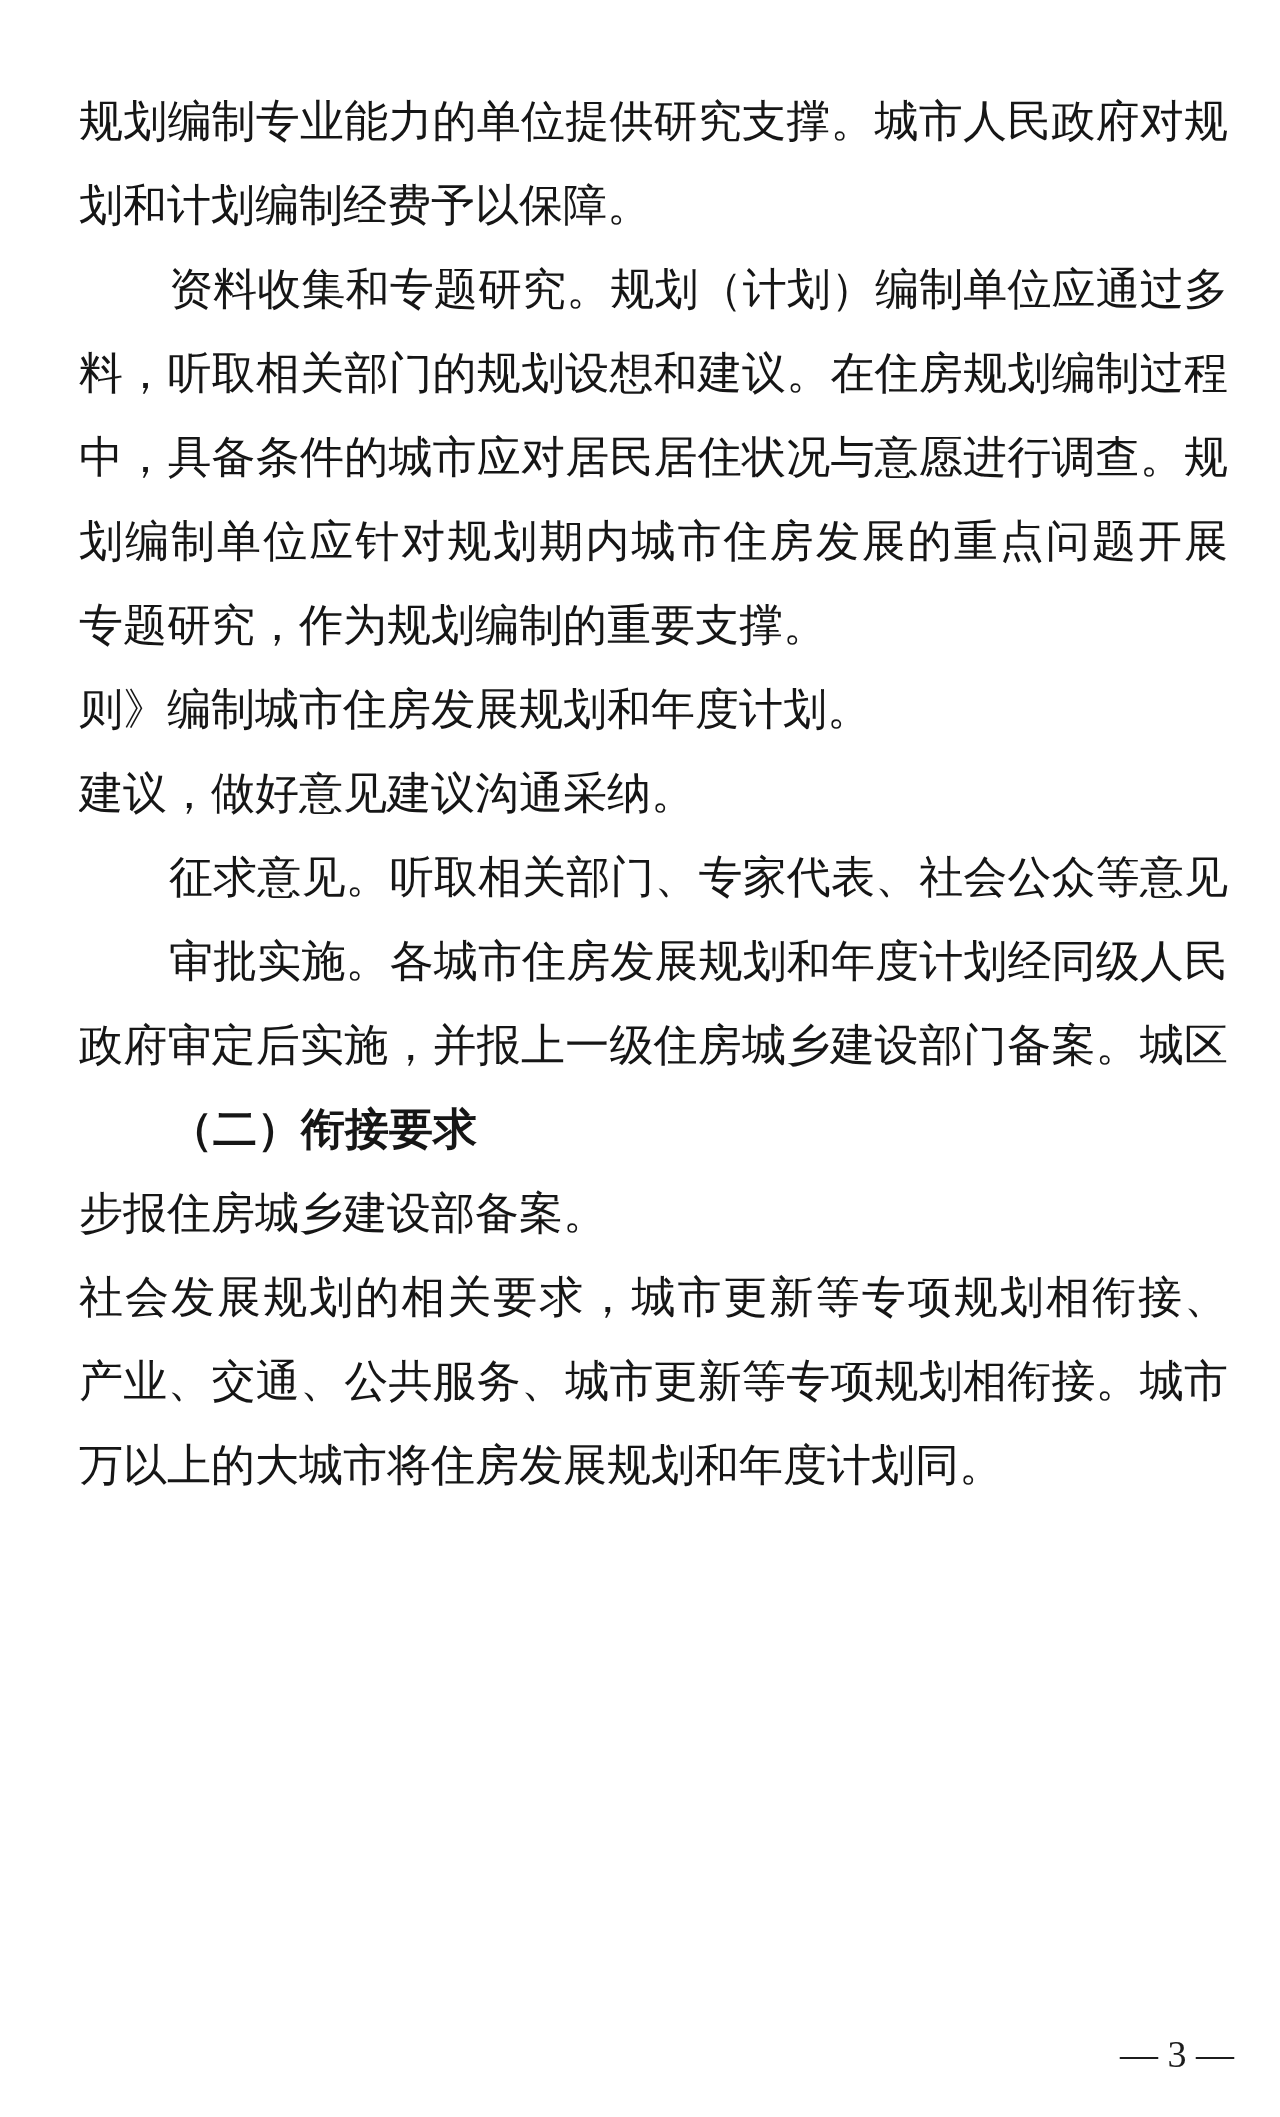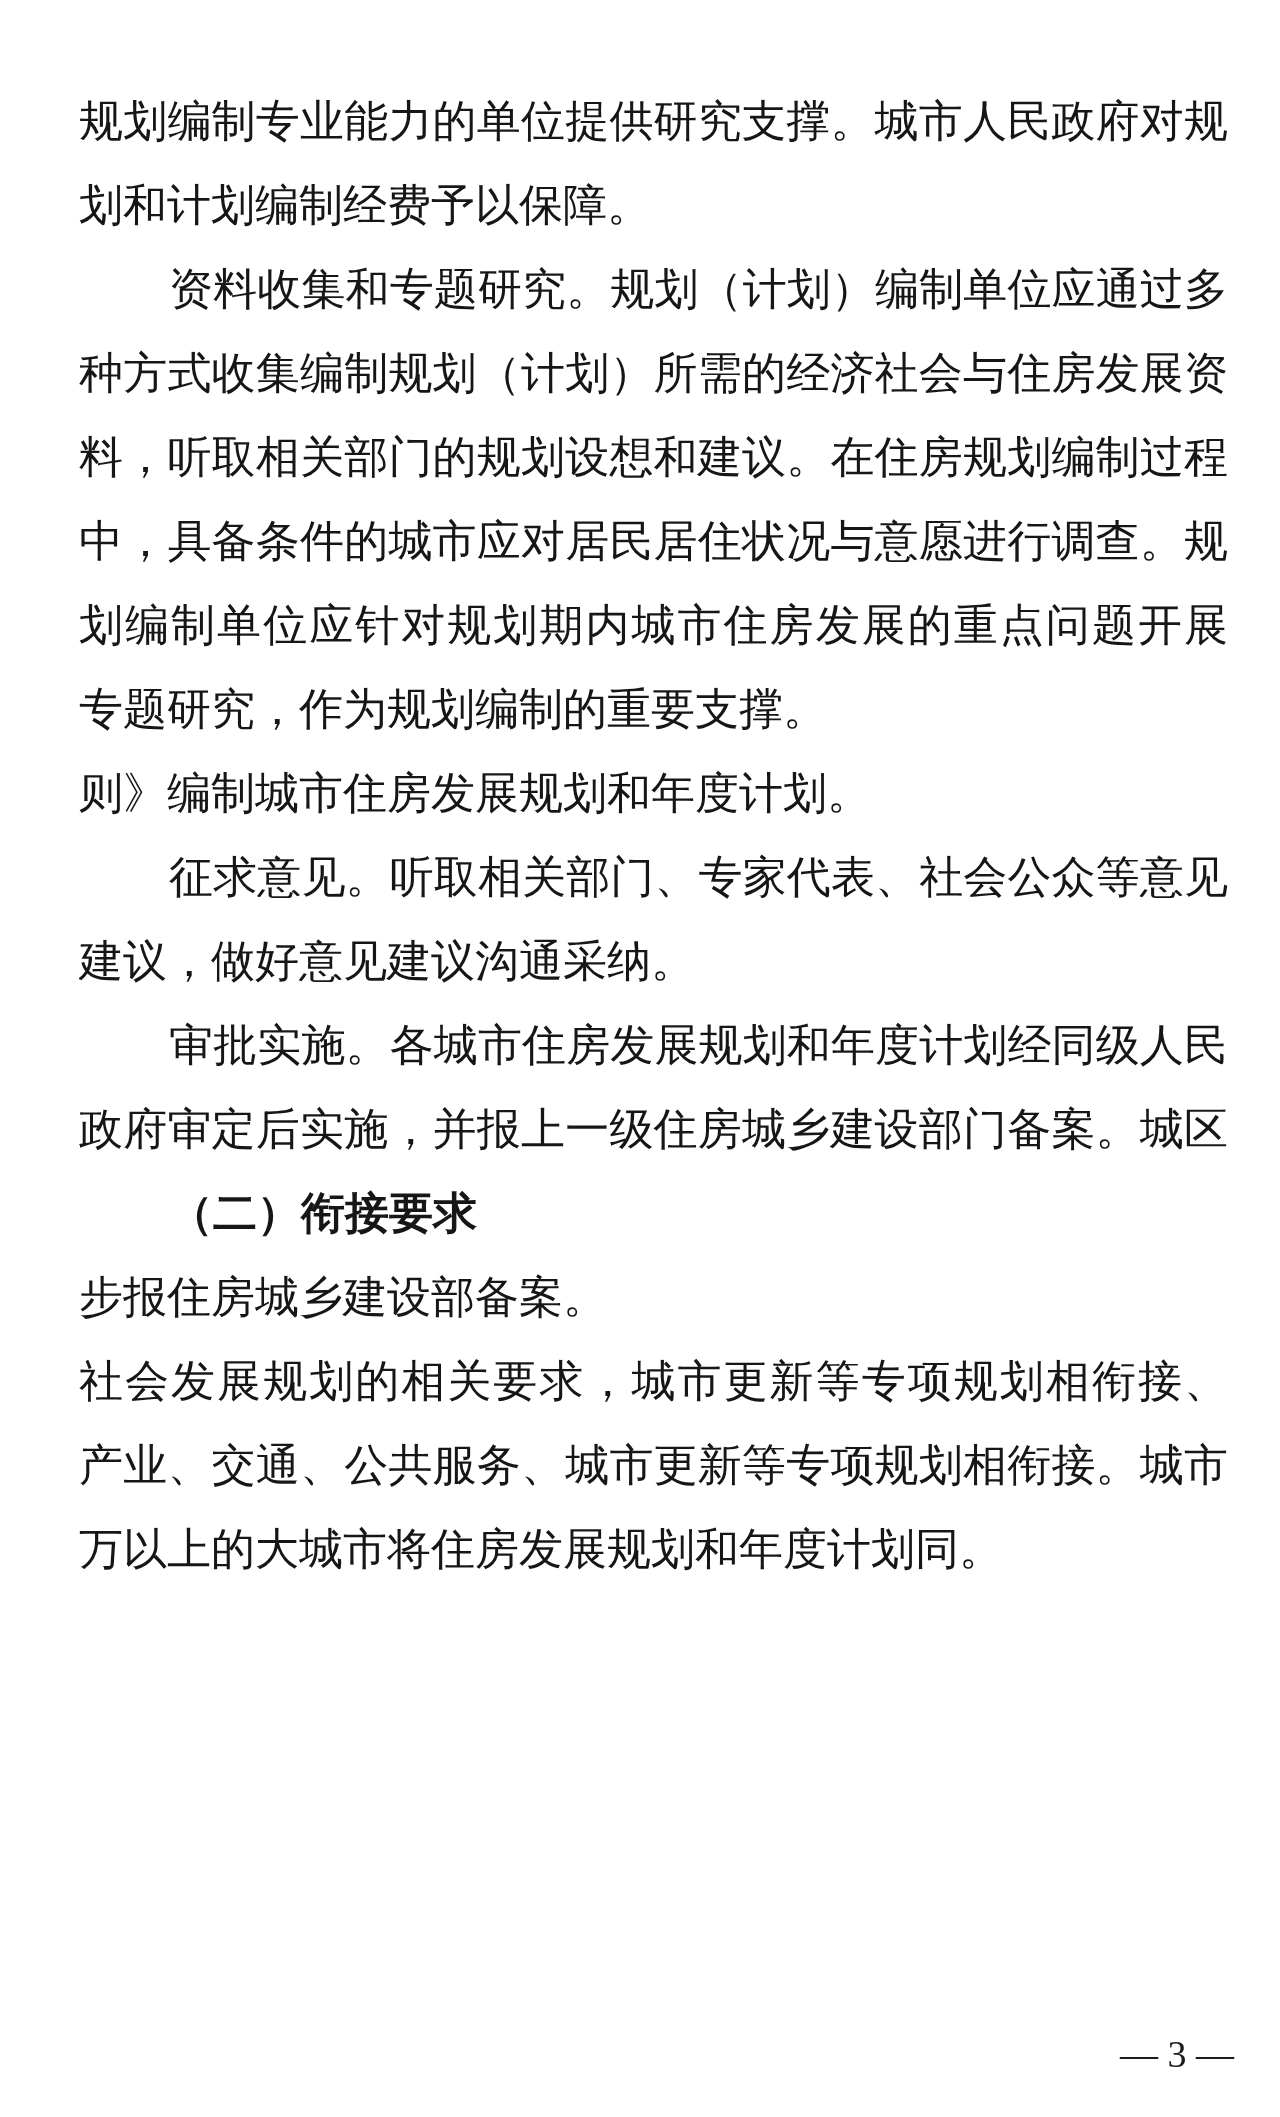--- a/index.html
+++ b/index.html
@@ -63,28 +63,27 @@
   }
 </style>
 </head>
 <body>
 
 <div class="page">
   <div class="text-block">
     <div class="line j">规划编制专业能力的单位提供研究支撑。城市人民政府对规</div>
     <div class="line last">划和计划编制经费予以保障。</div>
     <div class="line j indent">资料收集和专题研究。规划（计划）编制单位应通过多</div>
-    <div class="line j">种方式收集编制规划（计划）所需的经济社会与住房发展资</div>
     <div class="line j">料，听取相关部门的规划设想和建议。在住房规划编制过程</div>
     <div class="line j">中，具备条件的城市应对居民居住状况与意愿进行调查。规</div>
     <div class="line j">划编制单位应针对规划期内城市住房发展的重点问题开展</div>
     <div class="line last">专题研究，作为规划编制的重要支撑。</div>
     <div class="line last">则》编制城市住房发展规划和年度计划。</div>
+    <div class="line last">建议，做好意见建议沟通采纳。</div>
     <div class="line j indent">征求意见。听取相关部门、专家代表、社会公众等意见</div>
-    <div class="line last">建议，做好意见建议沟通采纳。</div>
     <div class="line j indent">审批实施。各城市住房发展规划和年度计划经同级人民</div>
     <div class="line j">政府审定后实施，并报上一级住房城乡建设部门备案。城区</div>
     <div class="line heading indent">（二）衔接要求</div>
     <div class="line last">步报住房城乡建设部备案。</div>
     <div class="line j">社会发展规划的相关要求，城市更新等专项规划相衔接、</div>
     <div class="line j">产业、交通、公共服务、城市更新等专项规划相衔接。城市</div>
     <div class="line last">万以上的大城市将住房发展规划和年度计划同。</div>
   </div>
 
   <div class="page-number">— 3 —</div>

